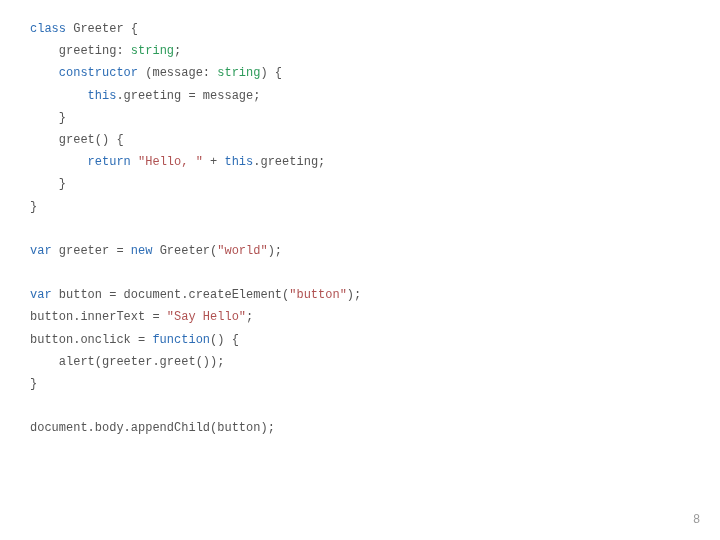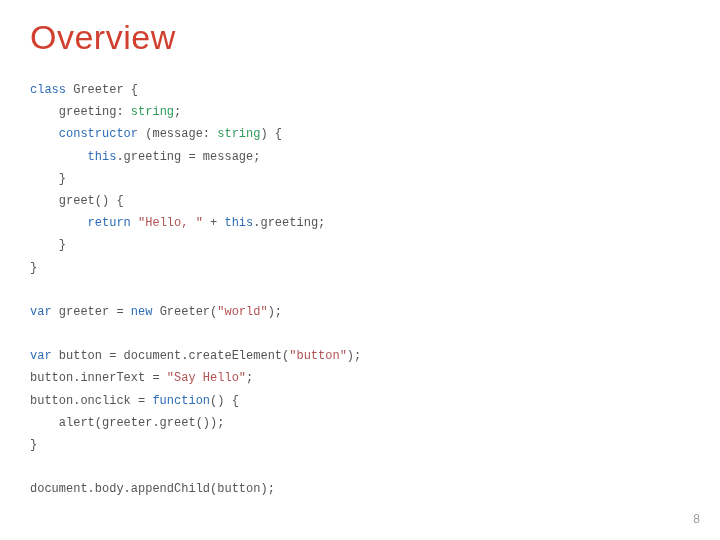--- a/index.html
+++ b/index.html
@@ -41,21 +41,20 @@
     right: 20px;
     bottom: 14px;
     font-size: 12px;
     color: #9a9a9a;
   }
 </style>
 </head>
 <body>
 
 <div class="slide">
-  <h1 class="title">Overview</h1>
 
   <pre class="code"><span class="kw">class</span><span> Greeter {</span>
 <span>    greeting: </span><span class="ty">string</span><span>;</span>
 <span>    </span><span class="kw">constructor</span><span> (message: </span><span class="ty">string</span><span>) {</span>
 <span>        </span><span class="kw">this</span><span>.greeting = message;</span>
 <span>    }</span>
 <span>    greet() {</span>
 <span>        </span><span class="kw">return</span><span> </span><span class="str">"Hello, "</span><span> + </span><span class="kw">this</span><span>.greeting;</span>
 <span>    }</span>
 <span>}</span>

